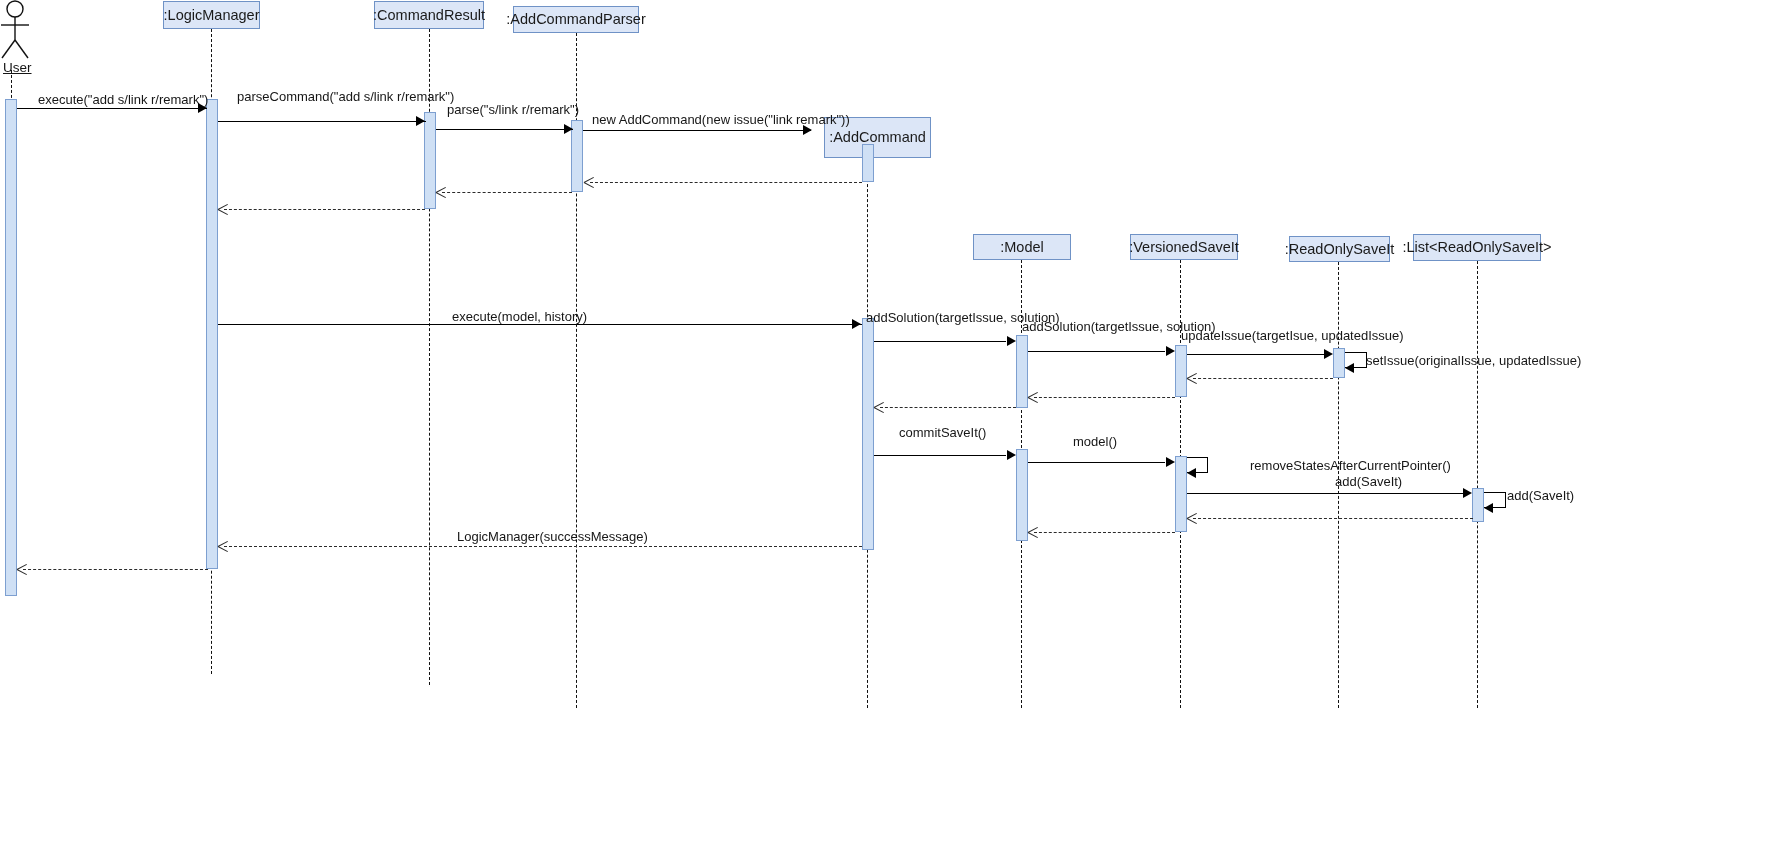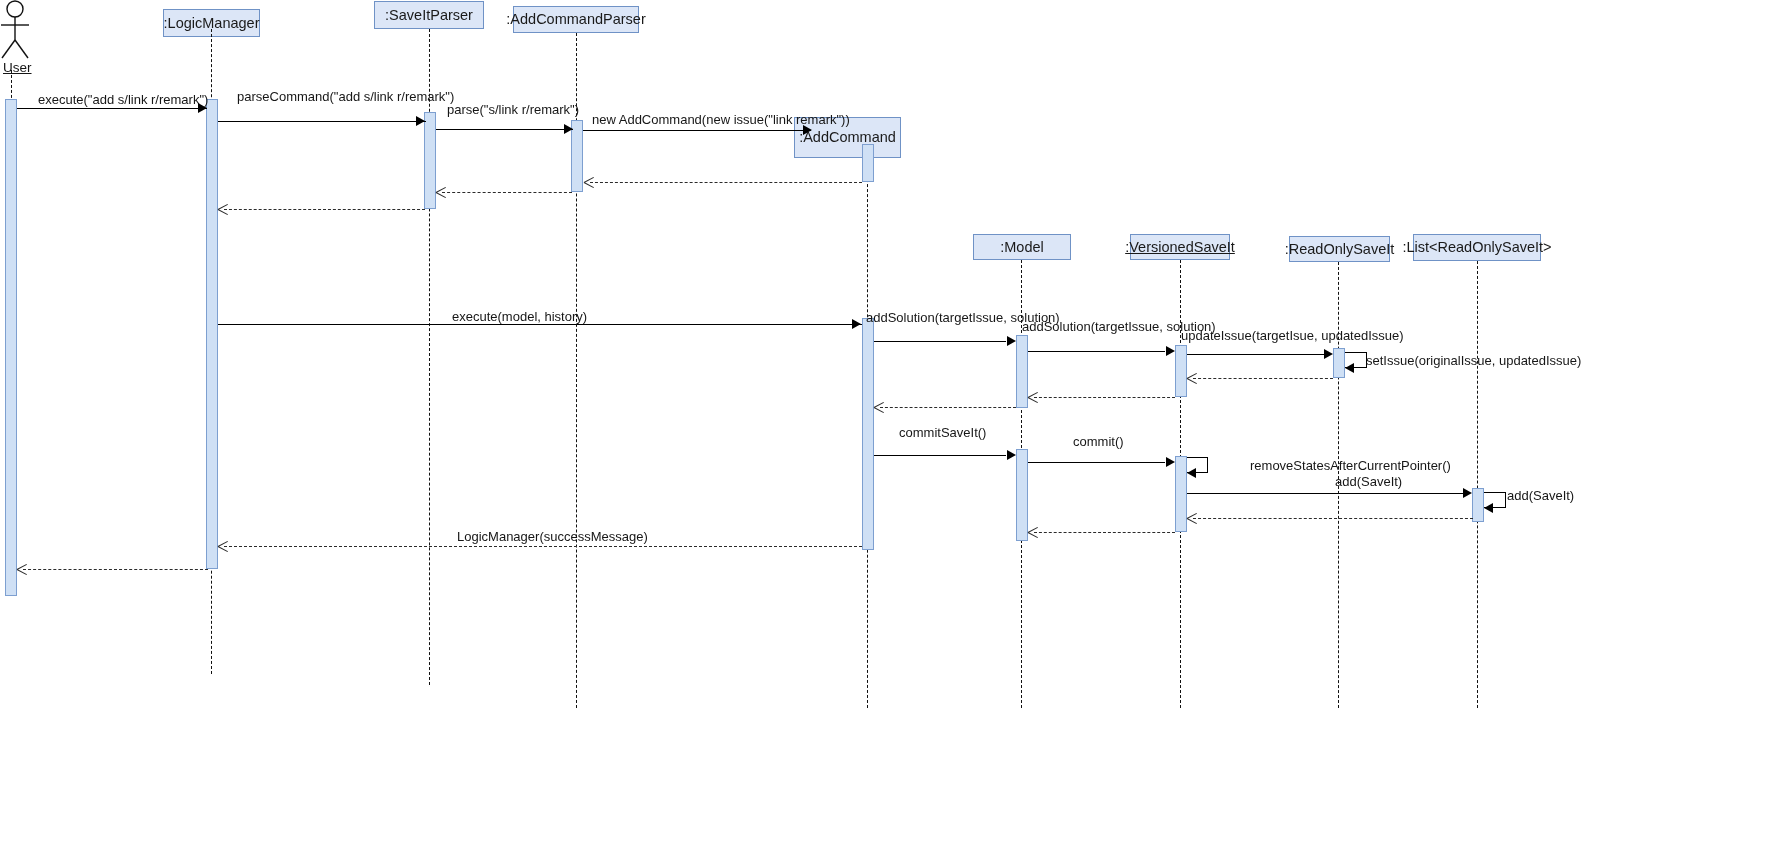--- a/index.html
+++ b/index.html
@@ -120,36 +120,36 @@
     <svg width="40" height="70" viewBox="0 0 40 70">
       <circle cx="15" cy="9" r="8" fill="#ffffff" stroke="#111111" stroke-width="1.4"></circle>
       <line x1="15" y1="17" x2="15" y2="40" stroke="#111111" stroke-width="1.4"></line>
       <line x1="1" y1="25" x2="29" y2="25" stroke="#111111" stroke-width="1.4"></line>
       <line x1="15" y1="40" x2="2" y2="58" stroke="#111111" stroke-width="1.4"></line>
       <line x1="15" y1="40" x2="28" y2="58" stroke="#111111" stroke-width="1.4"></line>
     </svg>
   </div>
   <div class="actor-label" style="left:3px; top:60px;text-decoration:underline;">User</div>
 
-  <div class="participant" style="left:163px; top:9px; width:97px; height:28px;text-align:center;">
+  <div class="participant" style="left:163px; top:1px; width:97px; height:28px;text-align:center;">
     <span>:LogicManager</span>
   </div>
   <div class="participant" style="left:374px; top:1px; width:110px; height:28px;">
-    <span>:SaveItParser</span>
+    <span>:CommandResult</span>
   </div>
   <div class="participant" style="left:513px; top:6px; width:126px; height:27px;justify-content:center;">
     <span>:AddCommandParser</span>
   </div>
-  <div class="participant" style="left:794px; top:117px; width:107px; height:41px;">
+  <div class="participant" style="left:824px; top:117px; width:107px; height:41px;">
     <span>:AddCommand</span>
   </div>
   <div class="participant" style="left:973px; top:234px; width:98px; height:26px;">
     <span>:Model</span>
   </div>
-  <div class="participant" style="left:1130px; top:234px; width:100px; height:26px;text-decoration:underline;">
+  <div class="participant" style="left:1130px; top:234px; width:108px; height:26px;">
     <span>:VersionedSaveIt</span>
   </div>
   <div class="participant" style="left:1289px; top:236px; width:101px; height:26px;">
     <span>:ReadOnlySaveIt</span>
   </div>
   <div class="participant" style="left:1413px; top:234px; width:128px; height:27px;">
     <span>:List&lt;ReadOnlySaveIt&gt;</span>
   </div>
 
   <div class="lifeline" style="left:11px;   top:70px;  height:522px;"></div>
@@ -226,21 +226,21 @@
   <div class="msg-line dashed" style="left:1034px; top:397px; width:141px;"></div>
   <div class="arrow-open-left" style="left:1028px; top:392px;"></div>
 
   <div class="msg-line dashed" style="left:880px; top:407px; width:136px;"></div>
   <div class="arrow-open-left" style="left:874px; top:402px;"></div>
 
   <div class="msg-label" style="left:899px; top:426px;">commitSaveIt()</div>
   <div class="msg-line" style="left:874px; top:455px; width:132px;"></div>
   <div class="arrow-right" style="left:1007px; top:450px;"></div>
 
-  <div class="msg-label" style="left:1073px; top:435px;">commit()</div>
+  <div class="msg-label" style="left:1073px; top:435px;">model()</div>
   <div class="msg-line" style="left:1028px; top:462px; width:137px;"></div>
   <div class="arrow-right" style="left:1166px; top:457px;"></div>
 
   <div class="selfcall" style="left:1187px; top:457px; width:21px; height:16px;"></div>
   <div class="arrow-left" style="left:1187px; top:468px;"></div>
   <div class="msg-label" style="left:1210px; top:459px;padding-left:40px;">removeStatesAfterCurrentPointer()</div>
 
   <div class="msg-label" style="left:1335px; top:475px;">add(SaveIt)</div>
   <div class="msg-line" style="left:1187px; top:493px; width:277px;"></div>
   <div class="arrow-right" style="left:1463px; top:488px;"></div>

